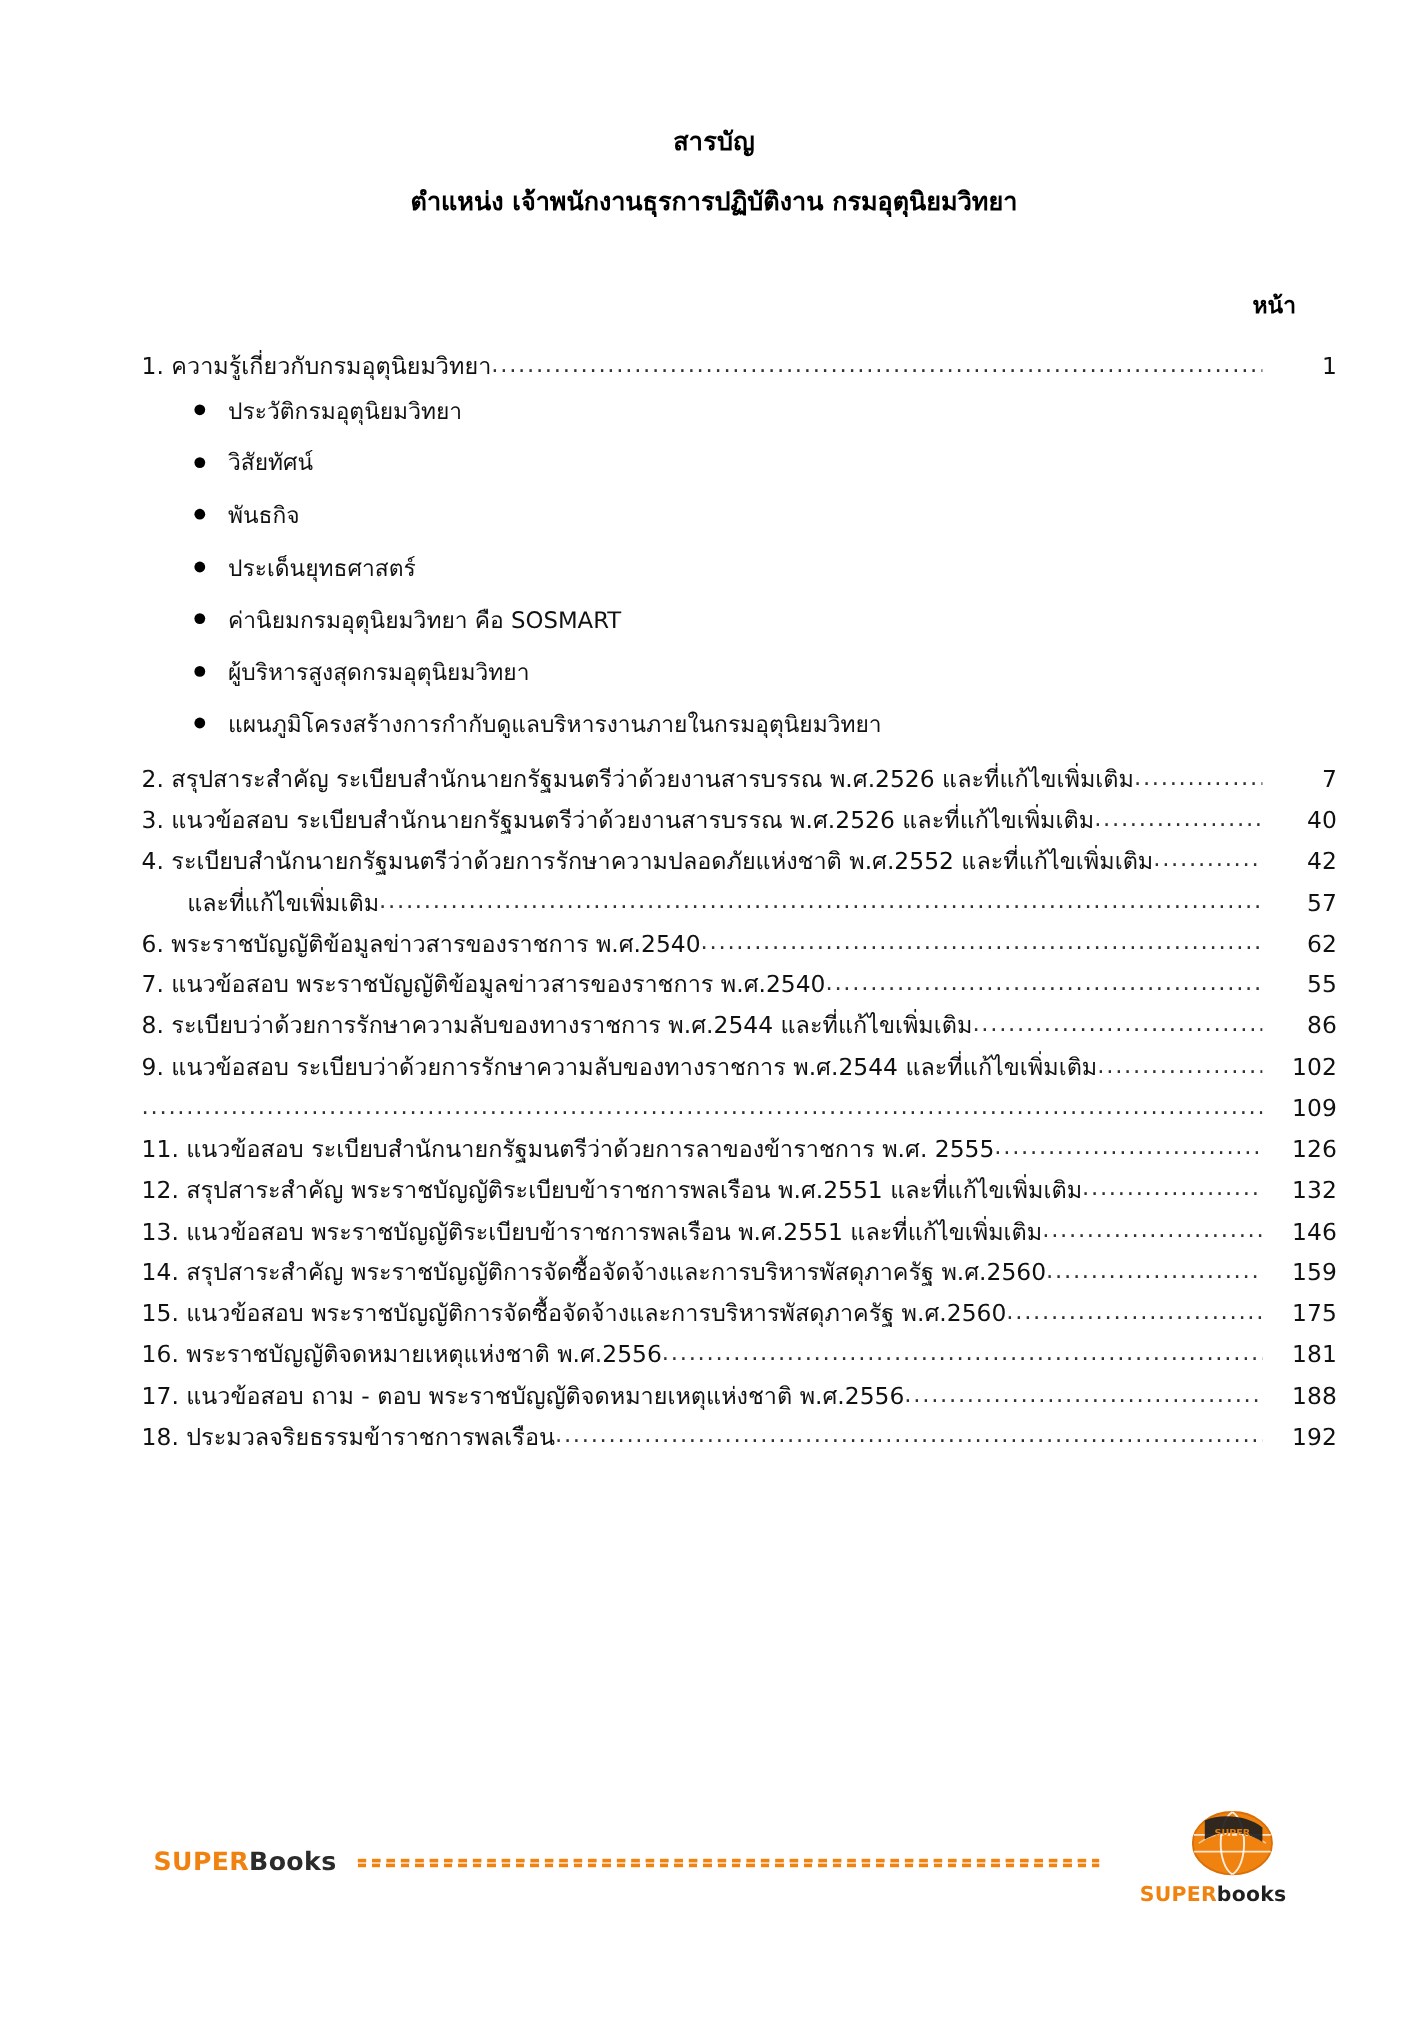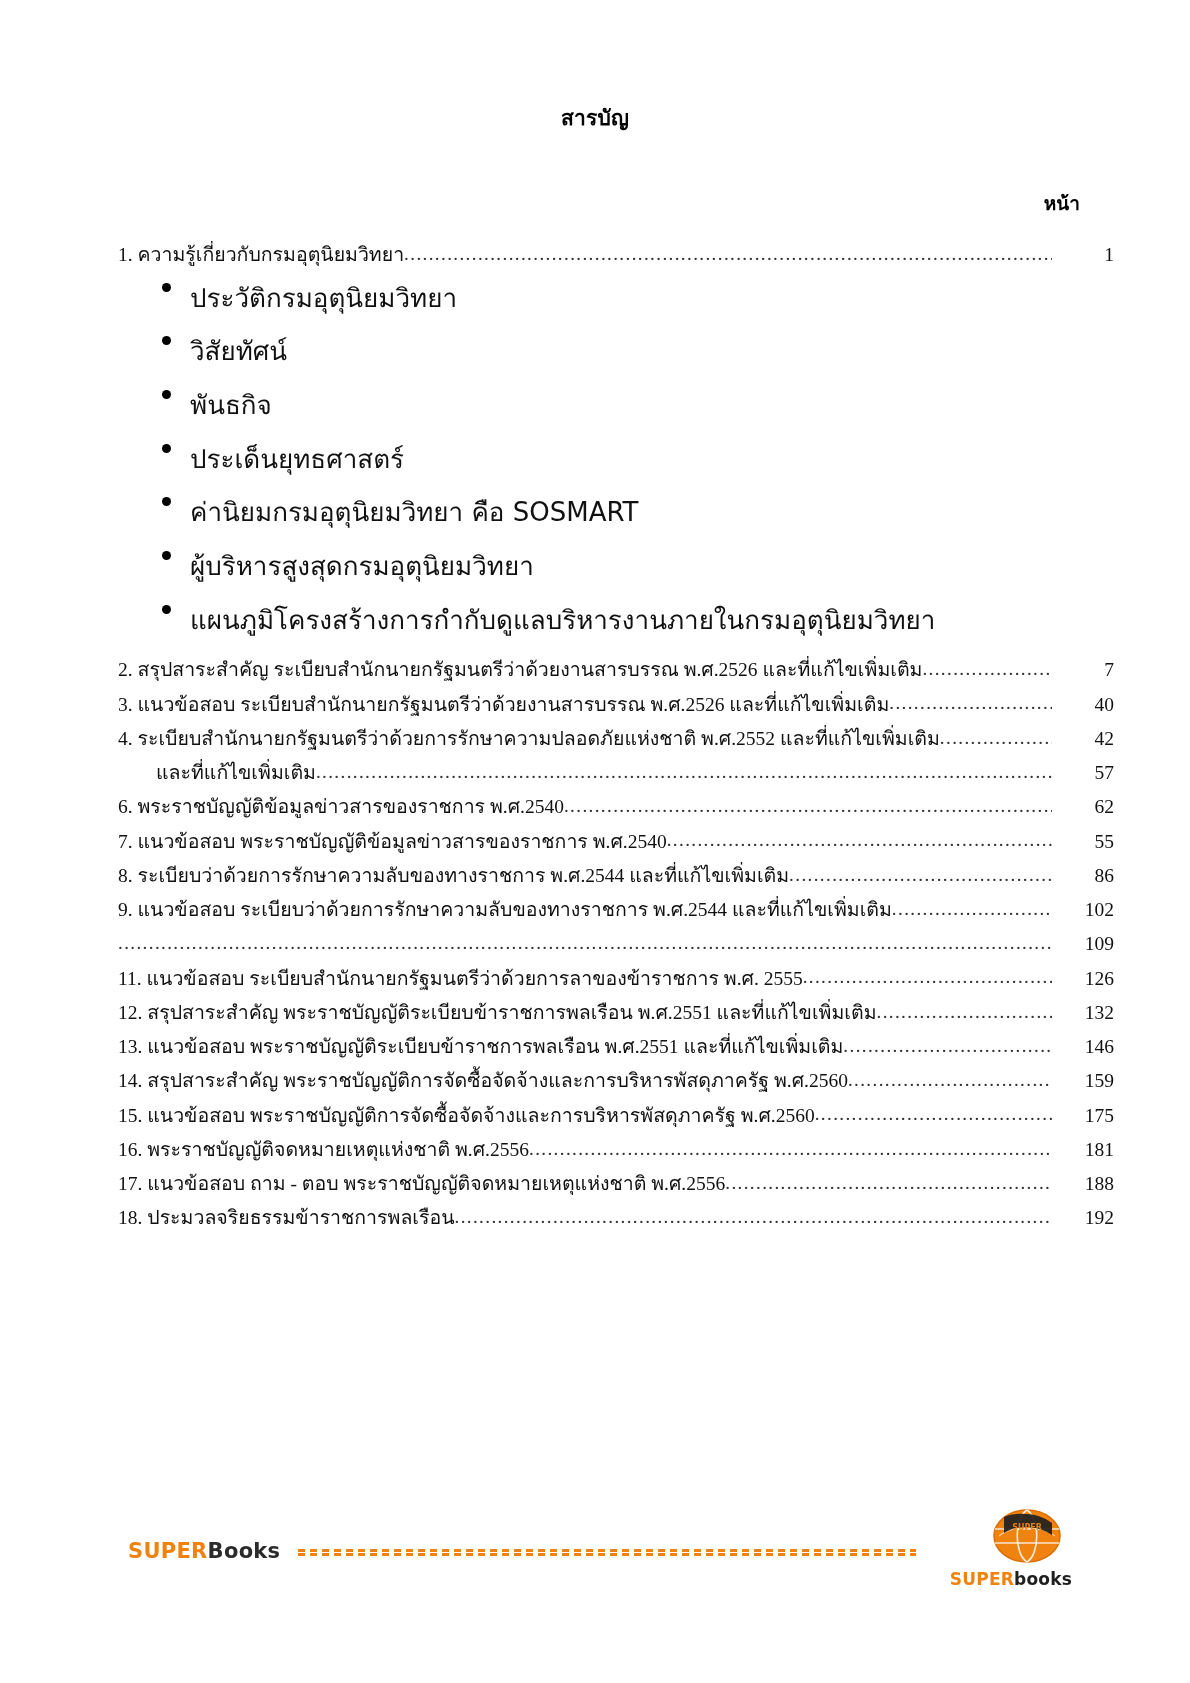--- a/index.html
+++ b/index.html
@@ -57,27 +57,26 @@
 
   
   .toc {
     margin-top: 22px;
     padding-left: 118px;
     padding-right: 76px;
   }
 
   .toc-row {
     display: flex;
-    align-items: flex-end;
+    align-items: flex-start;
     width: 100%;
     margin-bottom: 7px;
     font-size: 19.5px;
     line-height: 1.5;
     color: #111;
-    font-family: Liberation Serif, serif;
   }
   .toc-row.tight { margin-bottom: 5px; }
 
   .toc-label {
     white-space: nowrap;
     flex: 0 0 auto;
   }
   .toc-leader {
     flex: 1 1 auto;
     min-width: 12px;
@@ -103,23 +102,23 @@
     padding-left: 38px;
   }
 
   
   .bullets {
     margin: 10px 0 8px 0;
     padding-left: 44px;
   }
   .bullet-row {
     display: flex;
-    align-items: flex-start;
+    align-items: center;
     margin-bottom: 16px;
-    font-size: 26px;
+    font-size: 19px;
     line-height: 1.45;
   }
   .bullet-dot {
     flex: 0 0 auto;
     width: 28px;
     font-size: 17px;
     line-height: 1;
     color: #000;
     transform: translateY(-2px);
   }
@@ -209,20 +208,21 @@
   .fb-super { color: #f0820f; }
   .fb-books { color: #1f1f1f; }
 </style>
 </head>
 <body>
 
 <div class="page">
 
   <div class="doc-header">
     <div class="doc-title">สารบัญ</div>
+    <div class="doc-subtitle">ตำแหน่ง  เจ้าพนักงานธุรการปฏิบัติงาน  กรมอุตุนิยมวิทยา</div>
   </div>
 
   <div class="col-head">หน้า</div>
 
   <div class="toc">
 
     <div class="toc-row">
       <span class="toc-label">1. ความรู้เกี่ยวกับกรมอุตุนิยมวิทยา</span>
       <span class="toc-leader">................................................................................................................................................................................................................................................................................................................................................................................................................</span>
       <span class="toc-page">1</span>

